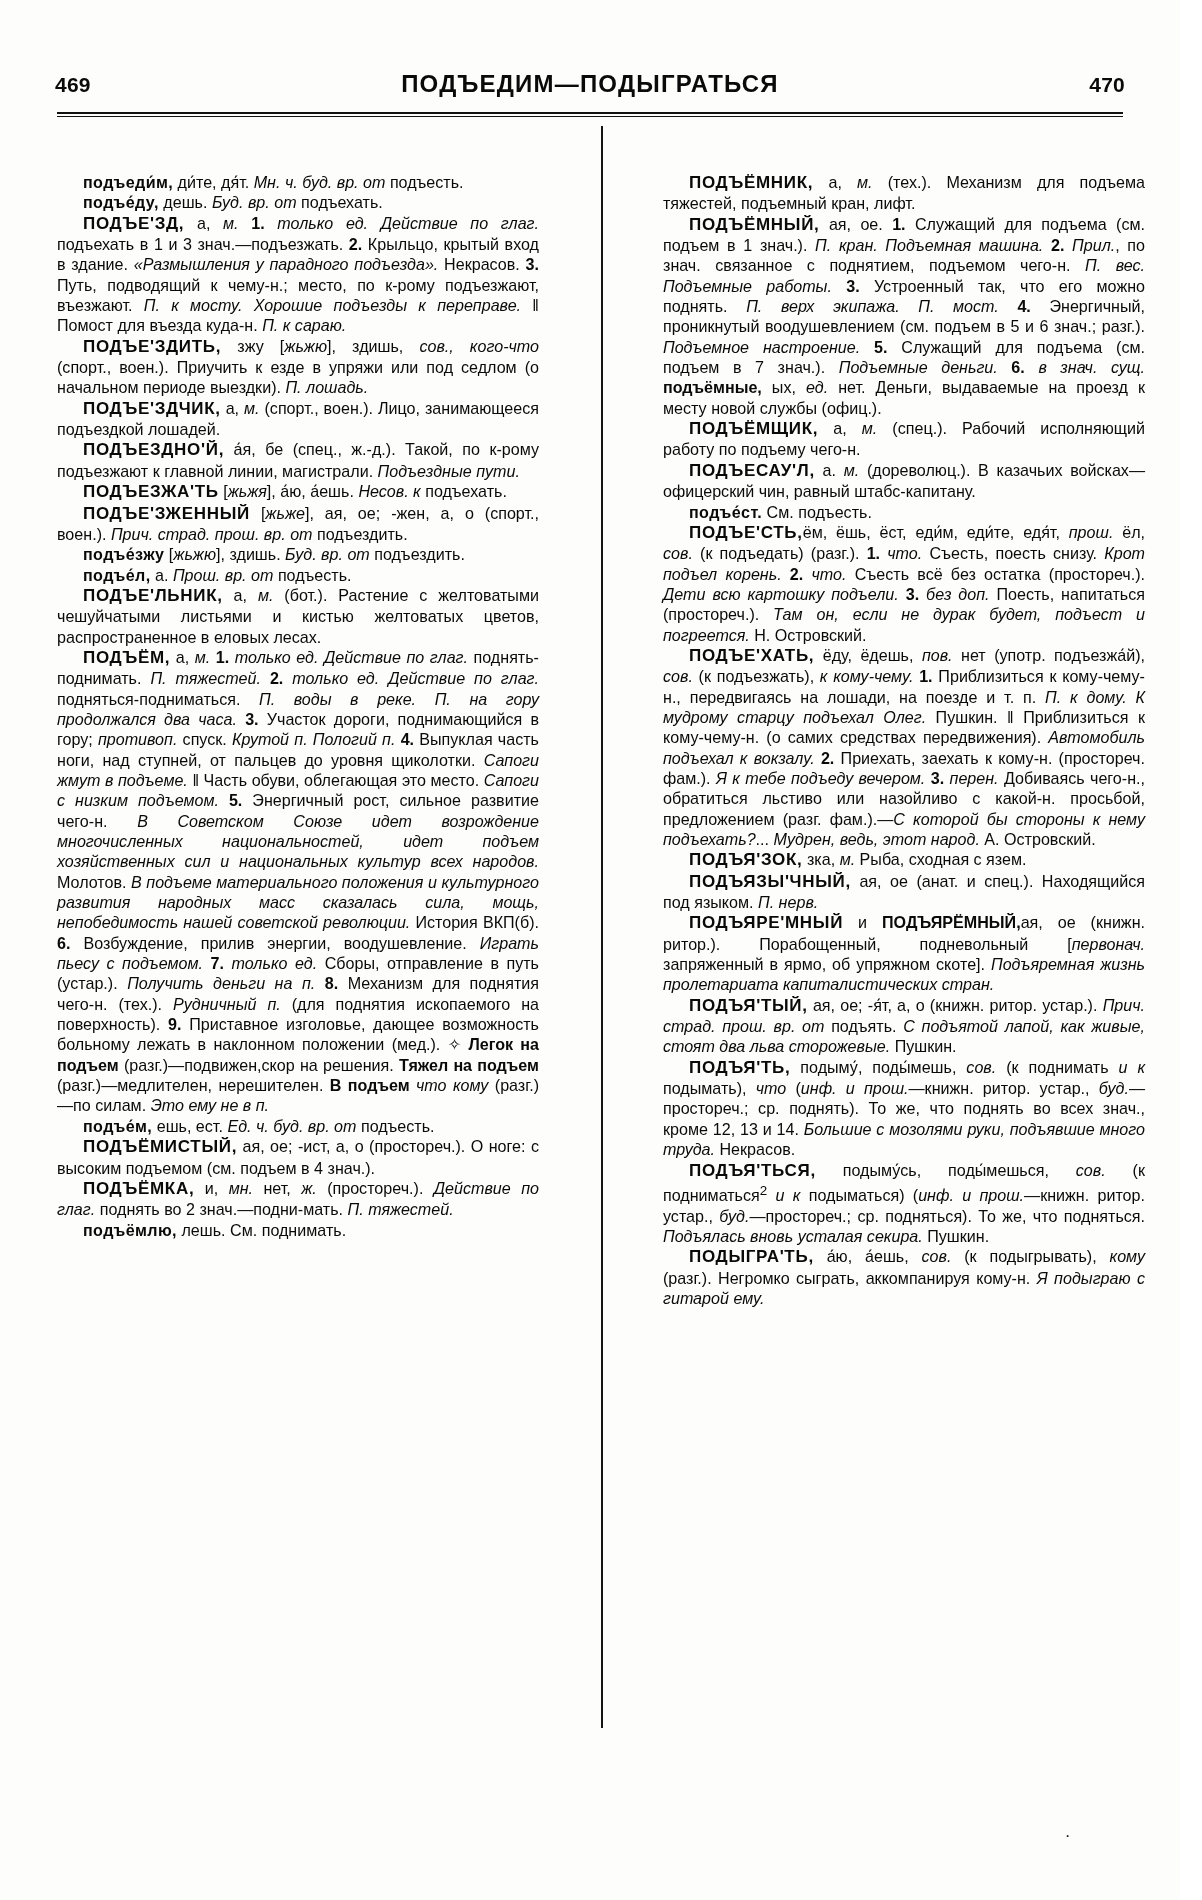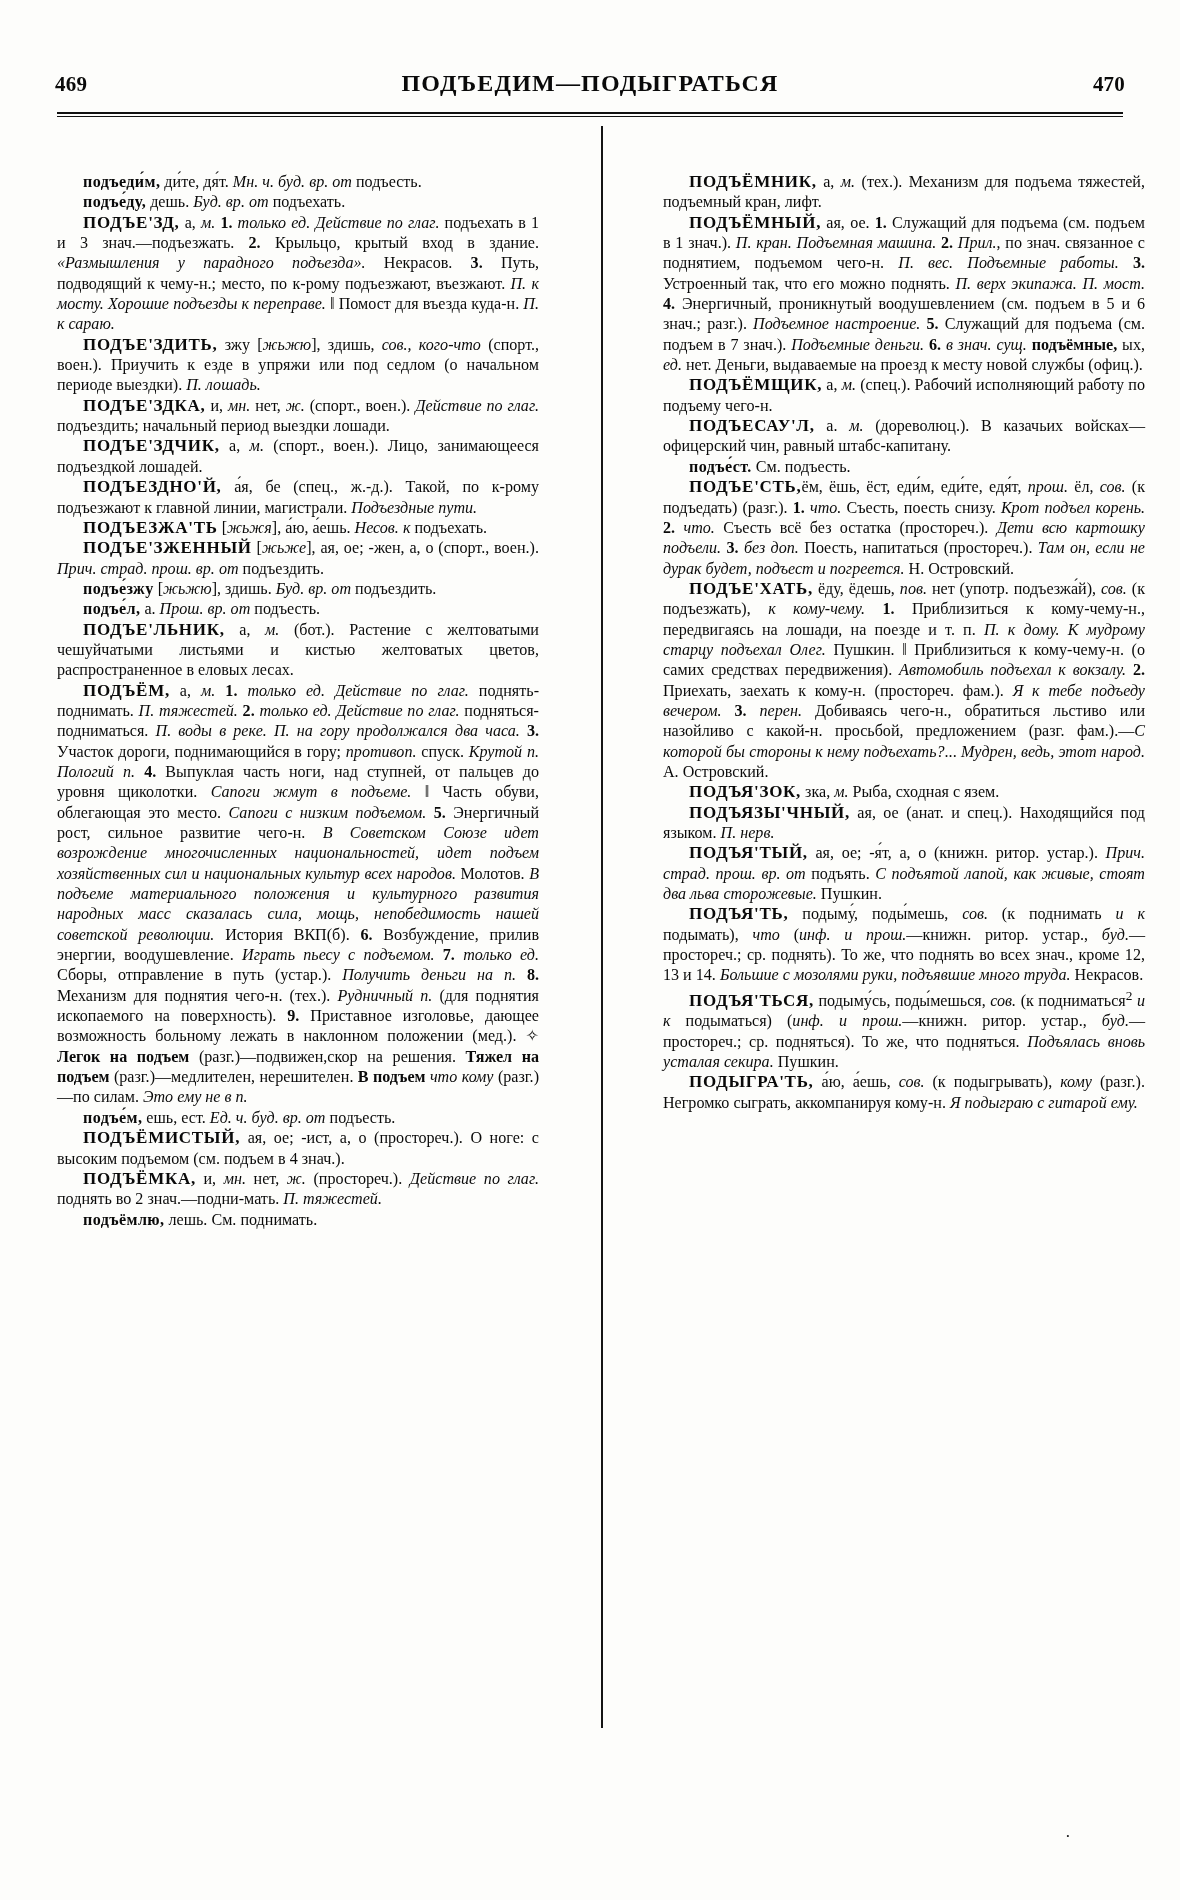--- a/index.html
+++ b/index.html
@@ -6,21 +6,21 @@
     margin: 0;
     padding: 0;
     background: #ffffff;
   }
   .page {
     position: relative;
     width: 1180px;
     height: 1900px;
     background: #fdfdfb;
     box-sizing: border-box;
-    font-family: Liberation Serif, serif;
+    font-family: Liberation Sans, sans-serif;
     color: #0a0a0a;
     overflow: hidden;
   }
 
   
   .runhead {
     position: absolute;
     top: 70px;
     left: 55px;
     right: 55px;
@@ -130,21 +130,20 @@
     <div class="r1"></div>
     <div class="r2"></div>
   </div>
 
   <div class="cols">
     <div class="col col-left" id="col-left">
         <p id="entry-podedim"><span class="hw">подъеди́м,</span><span> ди́те, дя́т. <i>Мн. ч. буд. вр. от</i> подъесть.</span></p>
         <p id="entry-podedu"><span class="hw">подъе́ду,</span><span> дешь. <i>Буд. вр. от</i> подъехать.</span></p>
         <p id="entry-podezd"><span class="hw-caps">ПОДЪЕ'ЗД,</span><span> а, <i>м.</i> <b>1.</b> <i>только ед. Действие по глаг.</i> подъехать в 1 и 3 знач.—подъезжать. <b>2.</b> Крыльцо, крытый вход в здание. <i>«Размышления у парадного подъезда».</i> Некрасов. <b>3.</b> Путь, подводящий к чему-н.; место, по к-рому подъезжают, въезжают. <i>П. к мосту. Хорошие подъезды к переправе.</i> ‖ Помост для въезда куда-н. <i>П. к сараю.</i></span></p>
         <p id="entry-podezdit"><span class="hw-caps">ПОДЪЕ'ЗДИТЬ,</span><span> зжу [<i>жьжю</i>], здишь, <i>сов., кого-что</i> (спорт., воен.). Приучить к езде в упряжи или под седлом (о начальном периоде выездки). <i>П. лошадь.</i></span></p>
-        <p id="entry-podezdka"><span class="hw-caps">ПОДЪЕ'ЗДКА,</span><span> и, <i>мн.</i> нет, <i>ж.</i> (спорт., воен.). <i>Действие по глаг.</i> подъездить; начальный период выездки лошади.</span></p>
         <p id="entry-podezdchik"><span class="hw-caps">ПОДЪЕ'ЗДЧИК,</span><span> а, <i>м.</i> (спорт., воен.). Лицо, занимающееся подъездкой лошадей.</span></p>
         <p id="entry-podezdnoy"><span class="hw-caps">ПОДЪЕЗДНО'Й,</span><span> а́я, бе (спец., ж.-д.). Такой, по к-рому подъезжают к главной линии, магистрали. <i>Подъездные пути.</i></span></p>
         <p id="entry-podezzhat"><span class="hw-caps">ПОДЪЕЗЖА'ТЬ</span><span> [<i>жьжя</i>], а́ю, а́ешь. <i>Несов. к</i> подъехать.</span></p>
         <p id="entry-podezzhenny"><span class="hw-caps">ПОДЪЕ'ЗЖЕННЫЙ</span><span> [<i>жьже</i>], ая, ое; -жен, а, о (спорт., воен.). <i>Прич. страд. прош. вр. от</i> подъездить.</span></p>
         <p id="entry-podezzhu"><span class="hw">подъе́зжу</span><span> [<i>жьжю</i>], здишь. <i>Буд. вр. от</i> подъездить.</span></p>
         <p id="entry-podel"><span class="hw">подъе́л,</span><span> а. <i>Прош. вр. от</i> подъесть.</span></p>
         <p id="entry-podelnik"><span class="hw-caps">ПОДЪЕ'ЛЬНИК,</span><span> а, <i>м.</i> (бот.). Растение с желтоватыми чешуйчатыми листьями и кистью желтоватых цветов, распространенное в еловых лесах.</span></p>
         <p id="entry-podyom"><span class="hw-caps">ПОДЪЁМ,</span><span> а, <i>м.</i> <b>1.</b> <i>только ед. Действие по глаг.</i> поднять-поднимать. <i>П. тяжестей.</i> <b>2.</b> <i>только ед. Действие по глаг.</i> подняться-подниматься. <i>П. воды в реке. П. на гору продолжался два часа.</i> <b>3.</b> Участок дороги, поднимающийся в гору; <i>противоп.</i> спуск. <i>Крутой п. Пологий п.</i> <b>4.</b> Выпуклая часть ноги, над ступней, от пальцев до уровня щиколотки. <i>Сапоги жмут в подъеме.</i> ‖ Часть обуви, облегающая это место. <i>Сапоги с низким подъемом.</i> <b>5.</b> Энергичный рост, сильное развитие чего-н. <i>В Советском Союзе идет возрождение многочисленных национальностей, идет подъем хозяйственных сил и национальных культур всех народов.</i> Молотов. <i>В подъеме материального положения и культурного развития народных масс сказалась сила, мощь, непобедимость нашей советской революции.</i> История ВКП(б). <b>6.</b> Возбуждение, прилив энергии, воодушевление. <i>Играть пьесу с подъемом.</i> <b>7.</b> <i>только ед.</i> Сборы, отправление в путь (устар.). <i>Получить деньги на п.</i> <b>8.</b> Механизм для поднятия чего-н. (тех.). <i>Рудничный п.</i> (для поднятия ископаемого на поверхность). <b>9.</b> Приставное изголовье, дающее возможность больному лежать в наклонном положении (мед.). ✧ <b>Легок на подъем</b> (разг.)—подвижен,скор на решения. <b>Тяжел на подъем</b> (разг.)—медлителен, нерешителен. <b>В подъем</b> <i>что кому</i> (разг.)—по силам. <i>Это ему не в п.</i></span></p>
         <p id="entry-podyom2"><span class="hw">подъе́м,</span><span> ешь, ест. <i>Ед. ч. буд. вр. от</i> подъесть.</span></p>
         <p id="entry-podyomisty"><span class="hw-caps">ПОДЪЁМИСТЫЙ,</span><span> ая, ое; -ист, а, о (простореч.). О ноге: с высоким подъемом (см. подъем в 4 знач.).</span></p>
@@ -157,20 +156,21 @@
     <div class="col col-right" id="col-right">
         <p id="entry-podyomnik"><span class="hw-caps">ПОДЪЁМНИК,</span><span> а, <i>м.</i> (тех.). Механизм для подъема тяжестей, подъемный кран, лифт.</span></p>
         <p id="entry-podyomny"><span class="hw-caps">ПОДЪЁМНЫЙ,</span><span> ая, ое. <b>1.</b> Служащий для подъема (см. подъем в 1 знач.). <i>П. кран. Подъемная машина.</i> <b>2.</b> <i>Прил.</i>, по знач. связанное с поднятием, подъемом чего-н. <i>П. вес. Подъемные работы.</i> <b>3.</b> Устроенный так, что его можно поднять. <i>П. верх экипажа. П. мост.</i> <b>4.</b> Энергичный, проникнутый воодушевлением (см. подъем в 5 и 6 знач.; разг.). <i>Подъемное настроение.</i> <b>5.</b> Служащий для подъема (см. подъем в 7 знач.). <i>Подъемные деньги.</i> <b>6.</b> <i>в знач. сущ.</i> <b>подъёмные,</b> ых, <i>ед.</i> нет. Деньги, выдаваемые на проезд к месту новой службы (офиц.).</span></p>
         <p id="entry-podyomshchik"><span class="hw-caps">ПОДЪЁМЩИК,</span><span> а, <i>м.</i> (спец.). Рабочий исполняющий работу по подъему чего-н.</span></p>
         <p id="entry-podesaul"><span class="hw-caps">ПОДЪЕСАУ'Л,</span><span> а. <i>м.</i> (дореволюц.). В казачьих войсках—офицерский чин, равный штабс-капитану.</span></p>
         <p id="entry-podest"><span class="hw">подъе́ст.</span><span> См. подъесть.</span></p>
         <p id="entry-podest2"><span class="hw-caps">ПОДЪЕ'СТЬ,</span><span>ём, ёшь, ёст, еди́м, еди́те, едя́т, <i>прош.</i> ёл, <i>сов.</i> (к подъедать) (разг.). <b>1.</b> <i>что.</i> Съесть, поесть снизу. <i>Крот подъел корень.</i> <b>2.</b> <i>что.</i> Съесть всё без остатка (простореч.). <i>Дети всю картошку подъели.</i> <b>3.</b> <i>без доп.</i> Поесть, напитаться (простореч.). <i>Там он, если не дурак будет, подъест и погреется.</i> Н. Островский.</span></p>
         <p id="entry-podekhat"><span class="hw-caps">ПОДЪЕ'ХАТЬ,</span><span> ёду, ёдешь, <i>пов.</i> нет (употр. подъезжа́й), <i>сов.</i> (к подъезжать), <i>к кому-чему.</i> <b>1.</b> Приблизиться к кому-чему-н., передвигаясь на лошади, на поезде и т. п. <i>П. к дому. К мудрому старцу подъехал Олег.</i> Пушкин. ‖ Приблизиться к кому-чему-н. (о самих средствах передвижения). <i>Автомобиль подъехал к вокзалу.</i> <b>2.</b> Приехать, заехать к кому-н. (простореч. фам.). <i>Я к тебе подъеду вечером.</i> <b>3.</b> <i>перен.</i> Добиваясь чего-н., обратиться льстиво или назойливо с какой-н. просьбой, предложением (разг. фам.).—<i>С которой бы стороны к нему подъехать?</i>... <i>Мудрен, ведь, этот народ.</i> А. Островский.</span></p>
         <p id="entry-podyazok"><span class="hw-caps">ПОДЪЯ'ЗОК,</span><span> зка, <i>м.</i> Рыба, сходная с язем.</span></p>
         <p id="entry-podyazychny"><span class="hw-caps">ПОДЪЯЗЫ'ЧНЫЙ,</span><span> ая, ое (анат. и спец.). Находящийся под языком. <i>П. нерв.</i></span></p>
+        <p id="entry-podyaremny"><span class="hw-caps">ПОДЪЯРЕ'МНЫЙ</span><span> и <b>ПОДЪЯРЁМНЫЙ,</b>ая, ое (книжн. ритор.). Порабощенный, подневольный [<i>первонач.</i> запряженный в ярмо, об упряжном скоте]. <i>Подъяремная жизнь пролетариата капиталистических стран.</i></span></p>
         <p id="entry-podyaty"><span class="hw-caps">ПОДЪЯ'ТЫЙ,</span><span> ая, ое; -я́т, а, о (книжн. ритор. устар.). <i>Прич. страд. прош. вр. от</i> подъять. <i>С подъятой лапой, как живые, стоят два льва сторожевые.</i> Пушкин.</span></p>
         <p id="entry-podyat"><span class="hw-caps">ПОДЪЯ'ТЬ,</span><span> подыму́, поды́мешь, <i>сов.</i> (к поднимать <i>и к</i> подымать), <i>что</i> (<i>инф. и прош.</i>—книжн. ритор. устар., <i>буд.</i>—простореч.; ср. поднять). То же, что поднять во всех знач., кроме 12, 13 и 14. <i>Большие с мозолями руки, подъявшие много труда.</i> Некрасов.</span></p>
         <p id="entry-podyatsya"><span class="hw-caps">ПОДЪЯ'ТЬСЯ,</span><span> подыму́сь, поды́мешься, <i>сов.</i> (к подниматься<sup>2</sup> <i>и к</i> подыматься) (<i>инф. и прош.</i>—книжн. ритор. устар., <i>буд.</i>—простореч.; ср. подняться). То же, что подняться. <i>Подъялась вновь усталая секира.</i> Пушкин.</span></p>
         <p id="entry-podygrat"><span class="hw-caps">ПОДЫГРА'ТЬ,</span><span> а́ю, а́ешь, <i>сов.</i> (к подыгрывать), <i>кому</i> (разг.). Негромко сыграть, аккомпанируя кому-н. <i>Я подыграю с гитарой ему.</i></span></p>
       </div>
   </div>
 
   <div class="dot-end">.</div>
 </div>
 

